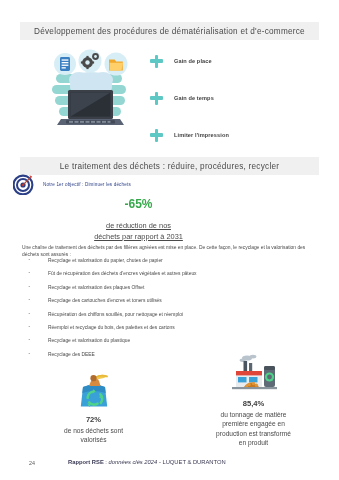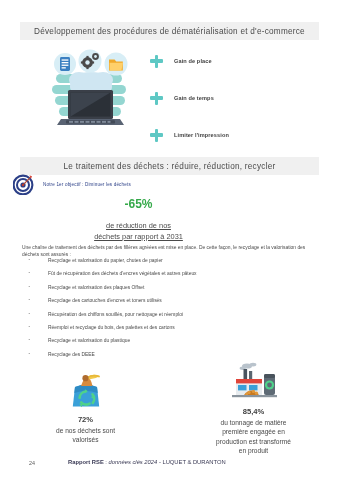--- a/index.html
+++ b/index.html
@@ -163,22 +163,22 @@
     top: -1px;
     font-size: 7px;
     color: #6a6a6a;
   }
 
   
   .stat-block {
     position: absolute;
     text-align: center;
   }
-  #stat-valorises { left: 28px; top: 370px; width: 115px; }
-  #stat-tonnage   { left: 186px; top: 362px; width: 135px; }
+  #stat-valorises { left: 36px; top: 370px; width: 115px; }
+  #stat-tonnage   { left: 186px; top: 354px; width: 135px; }
 
   .stat-icon-wrap {
     display: flex;
     justify-content: center;
     align-items: flex-end;
     margin-bottom: 5px;
   }
   .stat-value {
     font-size: 7.6px;
     font-weight: bold;
@@ -304,21 +304,21 @@
       <span class="plus-icon"></span>
       <span class="benefit-label">Gain de temps</span>
     </div>
     <div class="benefit-row">
       <span class="plus-icon"></span>
       <span class="benefit-label">Limiter l'impression</span>
     </div>
   </div>
 
   <div class="section-bar" id="bar-dechets">
-    <span class="title">Le traitement des déchets : réduire, réduction, recycler</span>
+    <span class="title">Le traitement des déchets : réduire, procédures, recycler</span>
   </div>
 
   <div id="objective-row">
     <span id="target-icon">
       <svg viewBox="0 0 21 21" width="21" height="21" xmlns="http://www.w3.org/2000/svg">
         <circle cx="10" cy="11" r="9.4" fill="none" stroke="#2b3f87" stroke-width="2.1"></circle>
         <circle cx="10" cy="11" r="6" fill="none" stroke="#2b3f87" stroke-width="2"></circle>
         <circle cx="10" cy="11" r="2.6" fill="#2b3f87"></circle>
         <circle cx="10" cy="11" r="1.2" fill="#c0392b"></circle>
         <path d="M10 11 L17.6 3.2" stroke="#b5462f" stroke-width="1.1" fill="none"></path>

